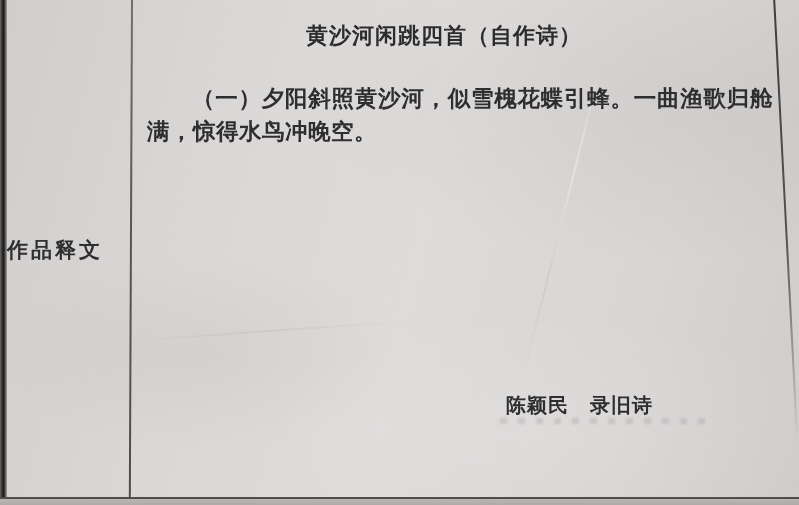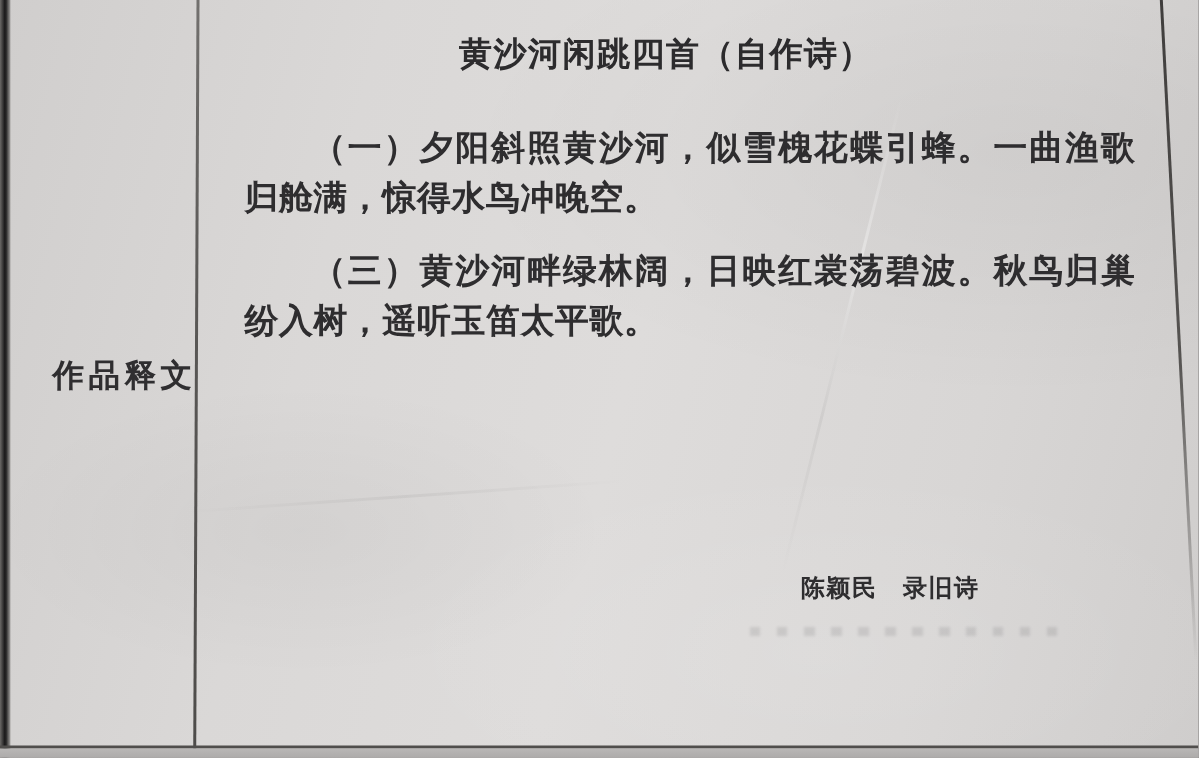--- a/index.html
+++ b/index.html
@@ -68,21 +68,21 @@
       rgba(60,60,65,0.28) 0 7px, rgba(60,60,65,0) 7px 18px);
     filter: blur(1px);
     opacity: 0.45;
   }
   .label-col {
     position: absolute;
     left: 7px; top: 0;
     width: 124px; height: 499px;
     display: flex;
     align-items: center;
-    justify-content: flex-end;
+    justify-content: flex-start;
   }
   .label-col .label {
     font-size: 21px;
     font-weight: 600;
     letter-spacing: 3px;
     color: #2f2e30;
     white-space: nowrap;
   }
   .main-col {
     position: absolute;
@@ -97,34 +97,34 @@
     font-weight: 700;
     letter-spacing: 1px;
     color: #2c2b2d;
   }
   .verses {
     margin-top: 31px;
     padding-left: 14px;
     padding-right: 26px;
   }
   .verse {
-    margin: 16px;
+    margin: 0;
     font-size: 22.5px;
     line-height: 33px;
     font-weight: 600;
     letter-spacing: 0.5px;
     text-indent: 2em;
     color: #2e2d2f;
     text-align: justify;
   }
   .signature {
     position: absolute;
     right: 146px;
-    top: 382px;
-    font-size: 16px;
+    top: 392px;
+    font-size: 20px;
     font-weight: 600;
     letter-spacing: 1px;
     color: #2e2d2f;
     white-space: pre;
   }
   
   .crease-1 {
     position: absolute;
     left: 560px; top: 60px;
     width: 2px; height: 330px;
@@ -153,21 +153,20 @@
   </div>
 
   <div class="v-divider"></div>
   <div class="v-border-right"></div>
 
   <div class="main-col">
     <div class="doc-title">黄沙河闲跳四首（自作诗）</div>
 
     <div class="verses">
       <p class="verse">（一）夕阳斜照黄沙河，似雪槐花蝶引蜂。一曲渔歌归舱满，惊得水鸟冲晚空。</p>
-      <p class="verse">（三）黄沙河畔绿林阔，日映红裳荡碧波。秋鸟归巢纷入树，遥听玉笛太平歌。</p>
     </div>
   </div>
 
   <div class="show-through"></div>
 
   <div class="signature">陈颖民　录旧诗</div>
 
   <div class="h-rule-bottom"></div>
   <div class="below-rule"></div>
 

